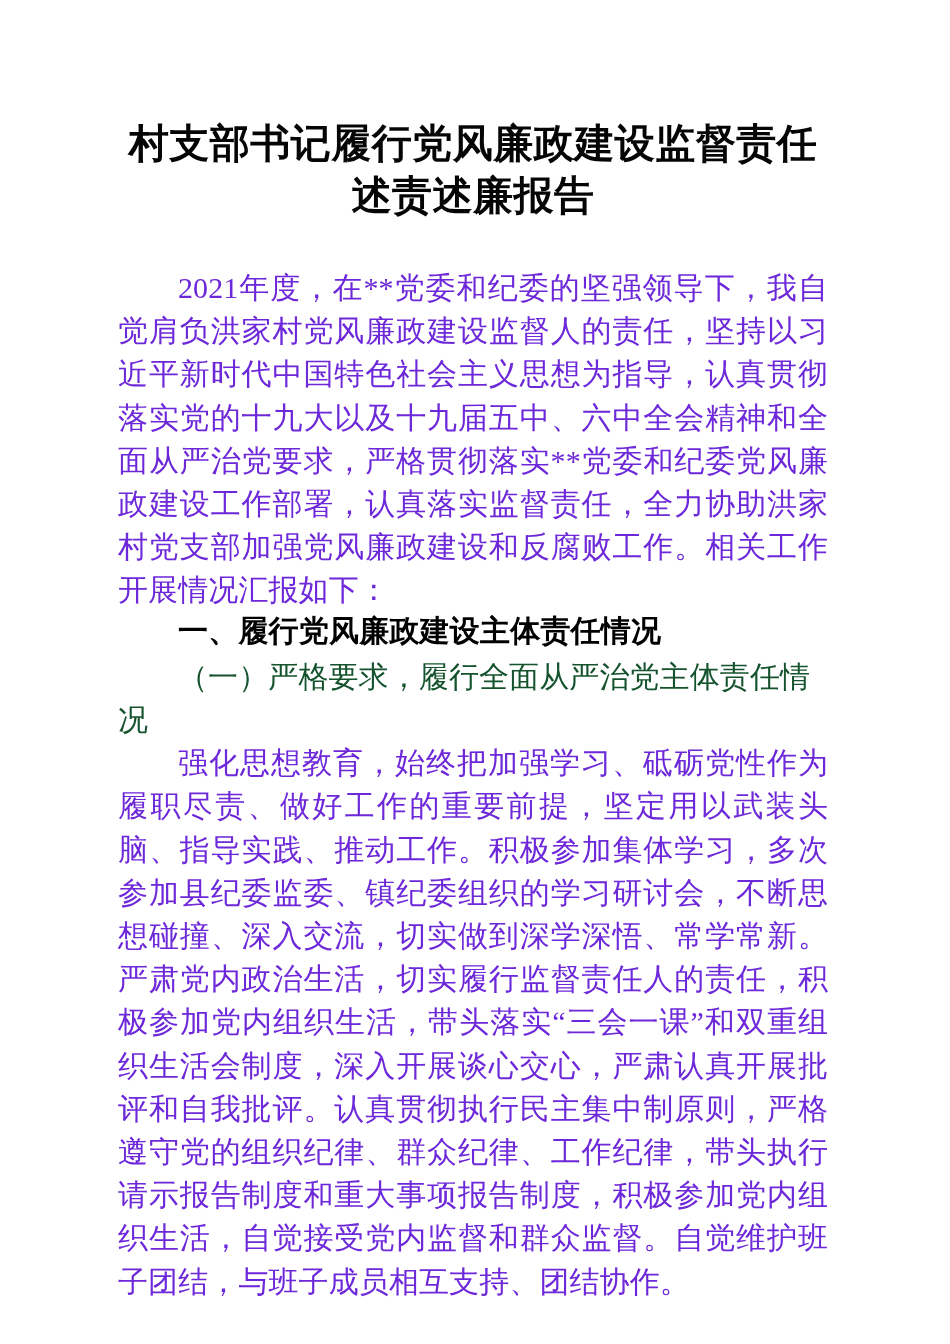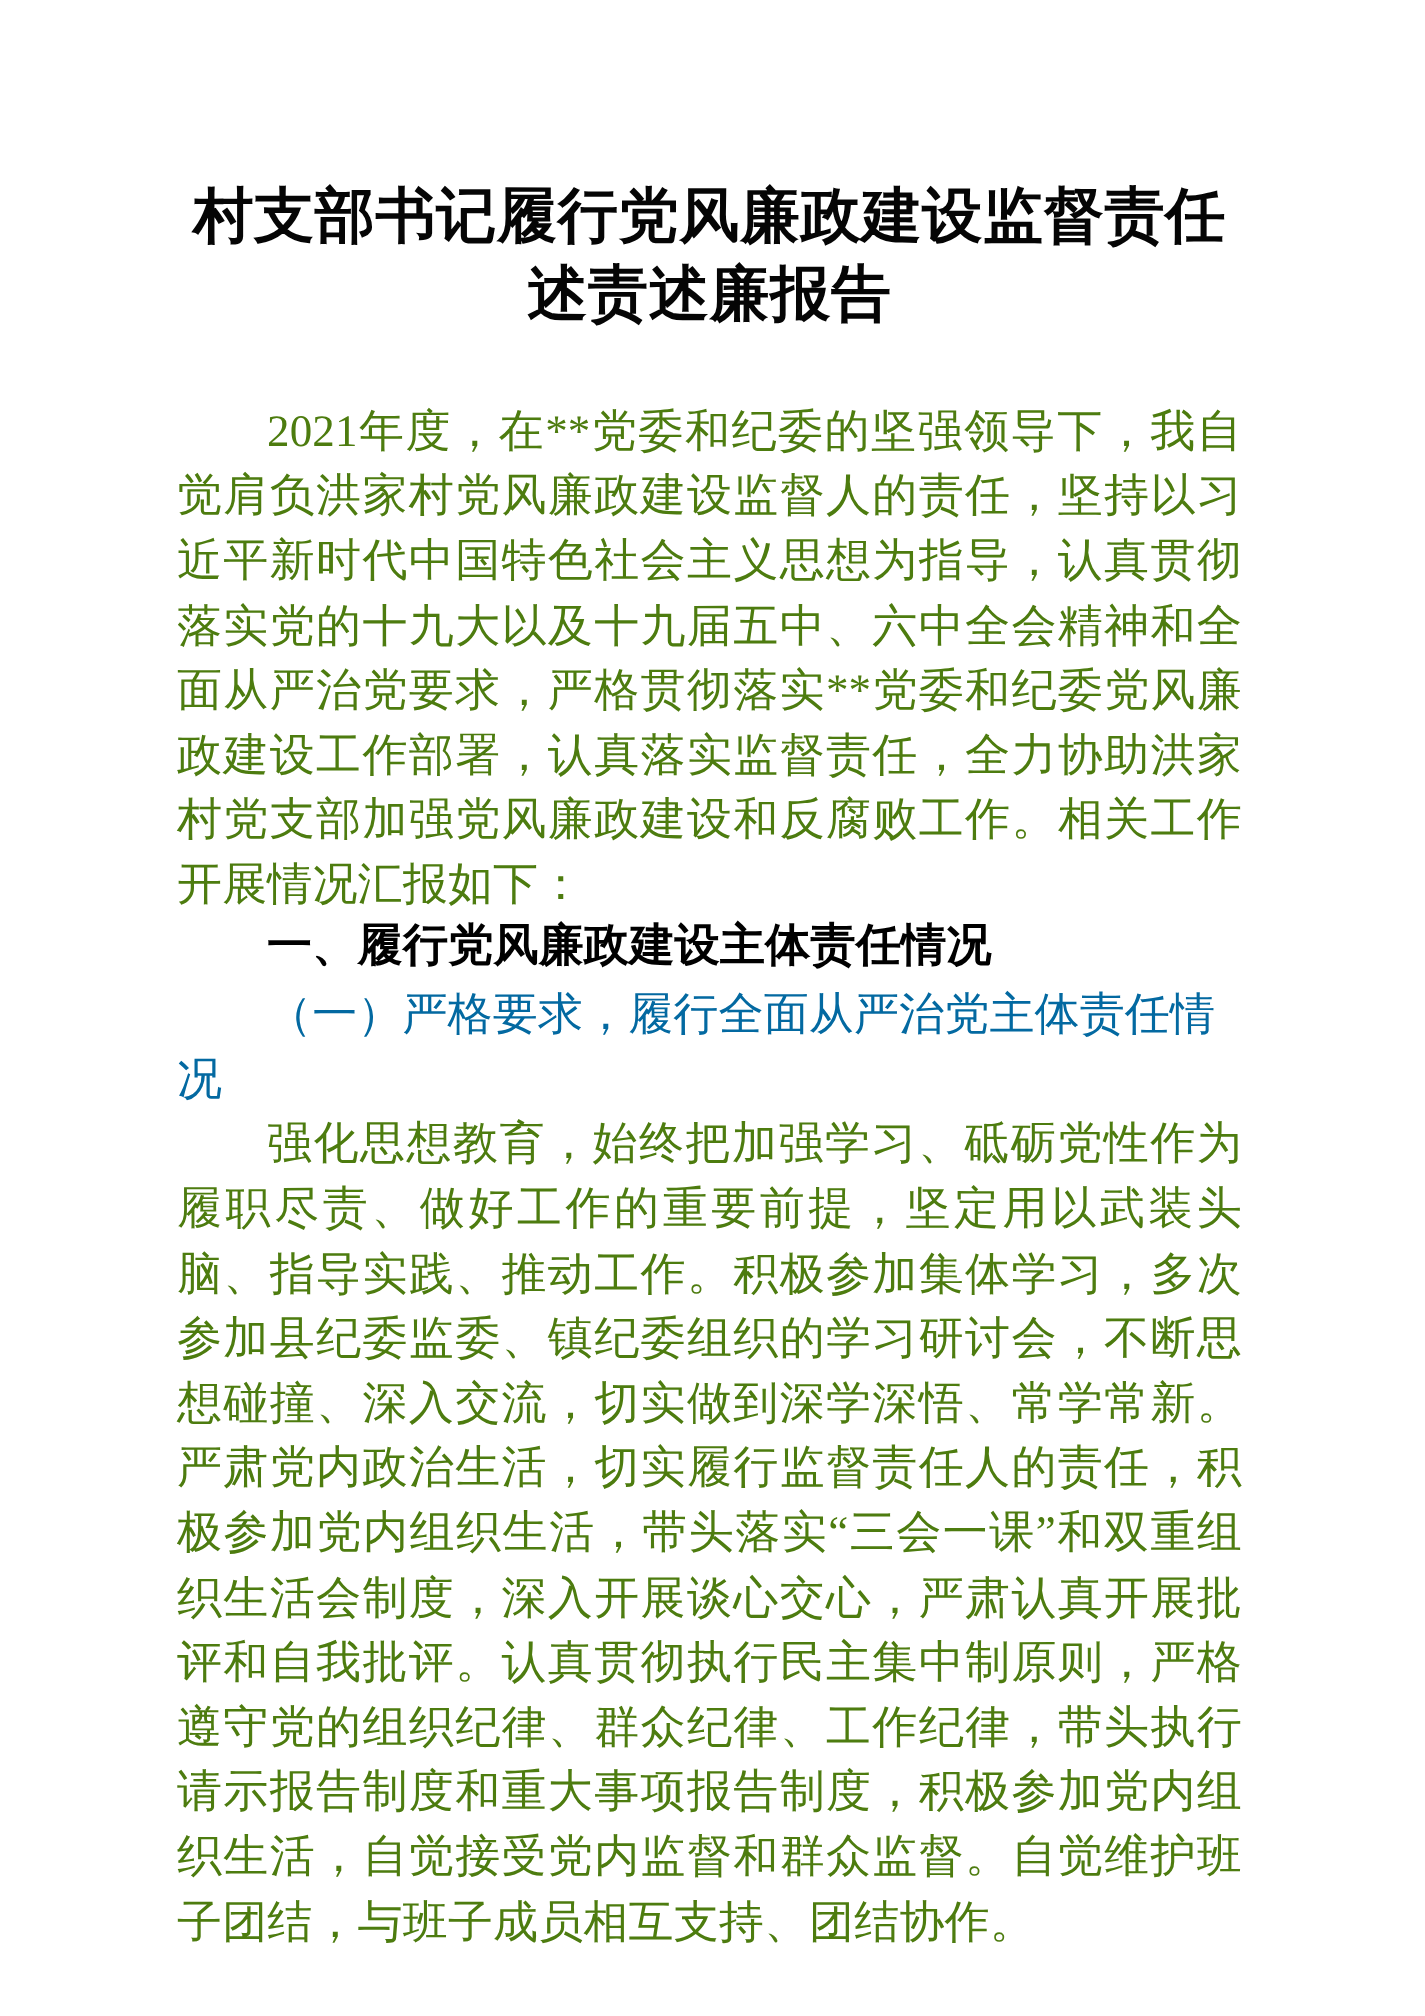--- a/index.html
+++ b/index.html
@@ -49,21 +49,21 @@
   
   .para {
     font-family: "Liberation Serif", "DejaVu Serif", serif;
     font-size: 30px;
     line-height: 43.2px;
     text-align: justify;
     text-justify: inter-ideograph;
     text-indent: 60px;
     margin: 0;
     letter-spacing: 0.1px;
-    color: #4d7c0f;
+    color: #6d28d9;
   }
 
   .para-first {
     margin-top: 44px;
   }
 
   
   .h1-cn {
     font-family: Liberation Mono, monospace;
     font-weight: bold;
@@ -76,21 +76,21 @@
   }
 
   
   .h2-cn {
     font-family: "Liberation Serif", "DejaVu Serif", serif;
     font-size: 30px;
     line-height: 43.2px;
     text-indent: 60px;
     margin: 0;
     letter-spacing: 0.1px;
-    color: #0369a1;
+    color: #14532d;
   }
 </style>
 </head>
 <body>
 
 <div class="page">
   <div class="content">
 
     <h1 class="doc-title">
       <span>村支部书记履行党风廉政建设监督责任述责述</span><span>廉报告</span>

